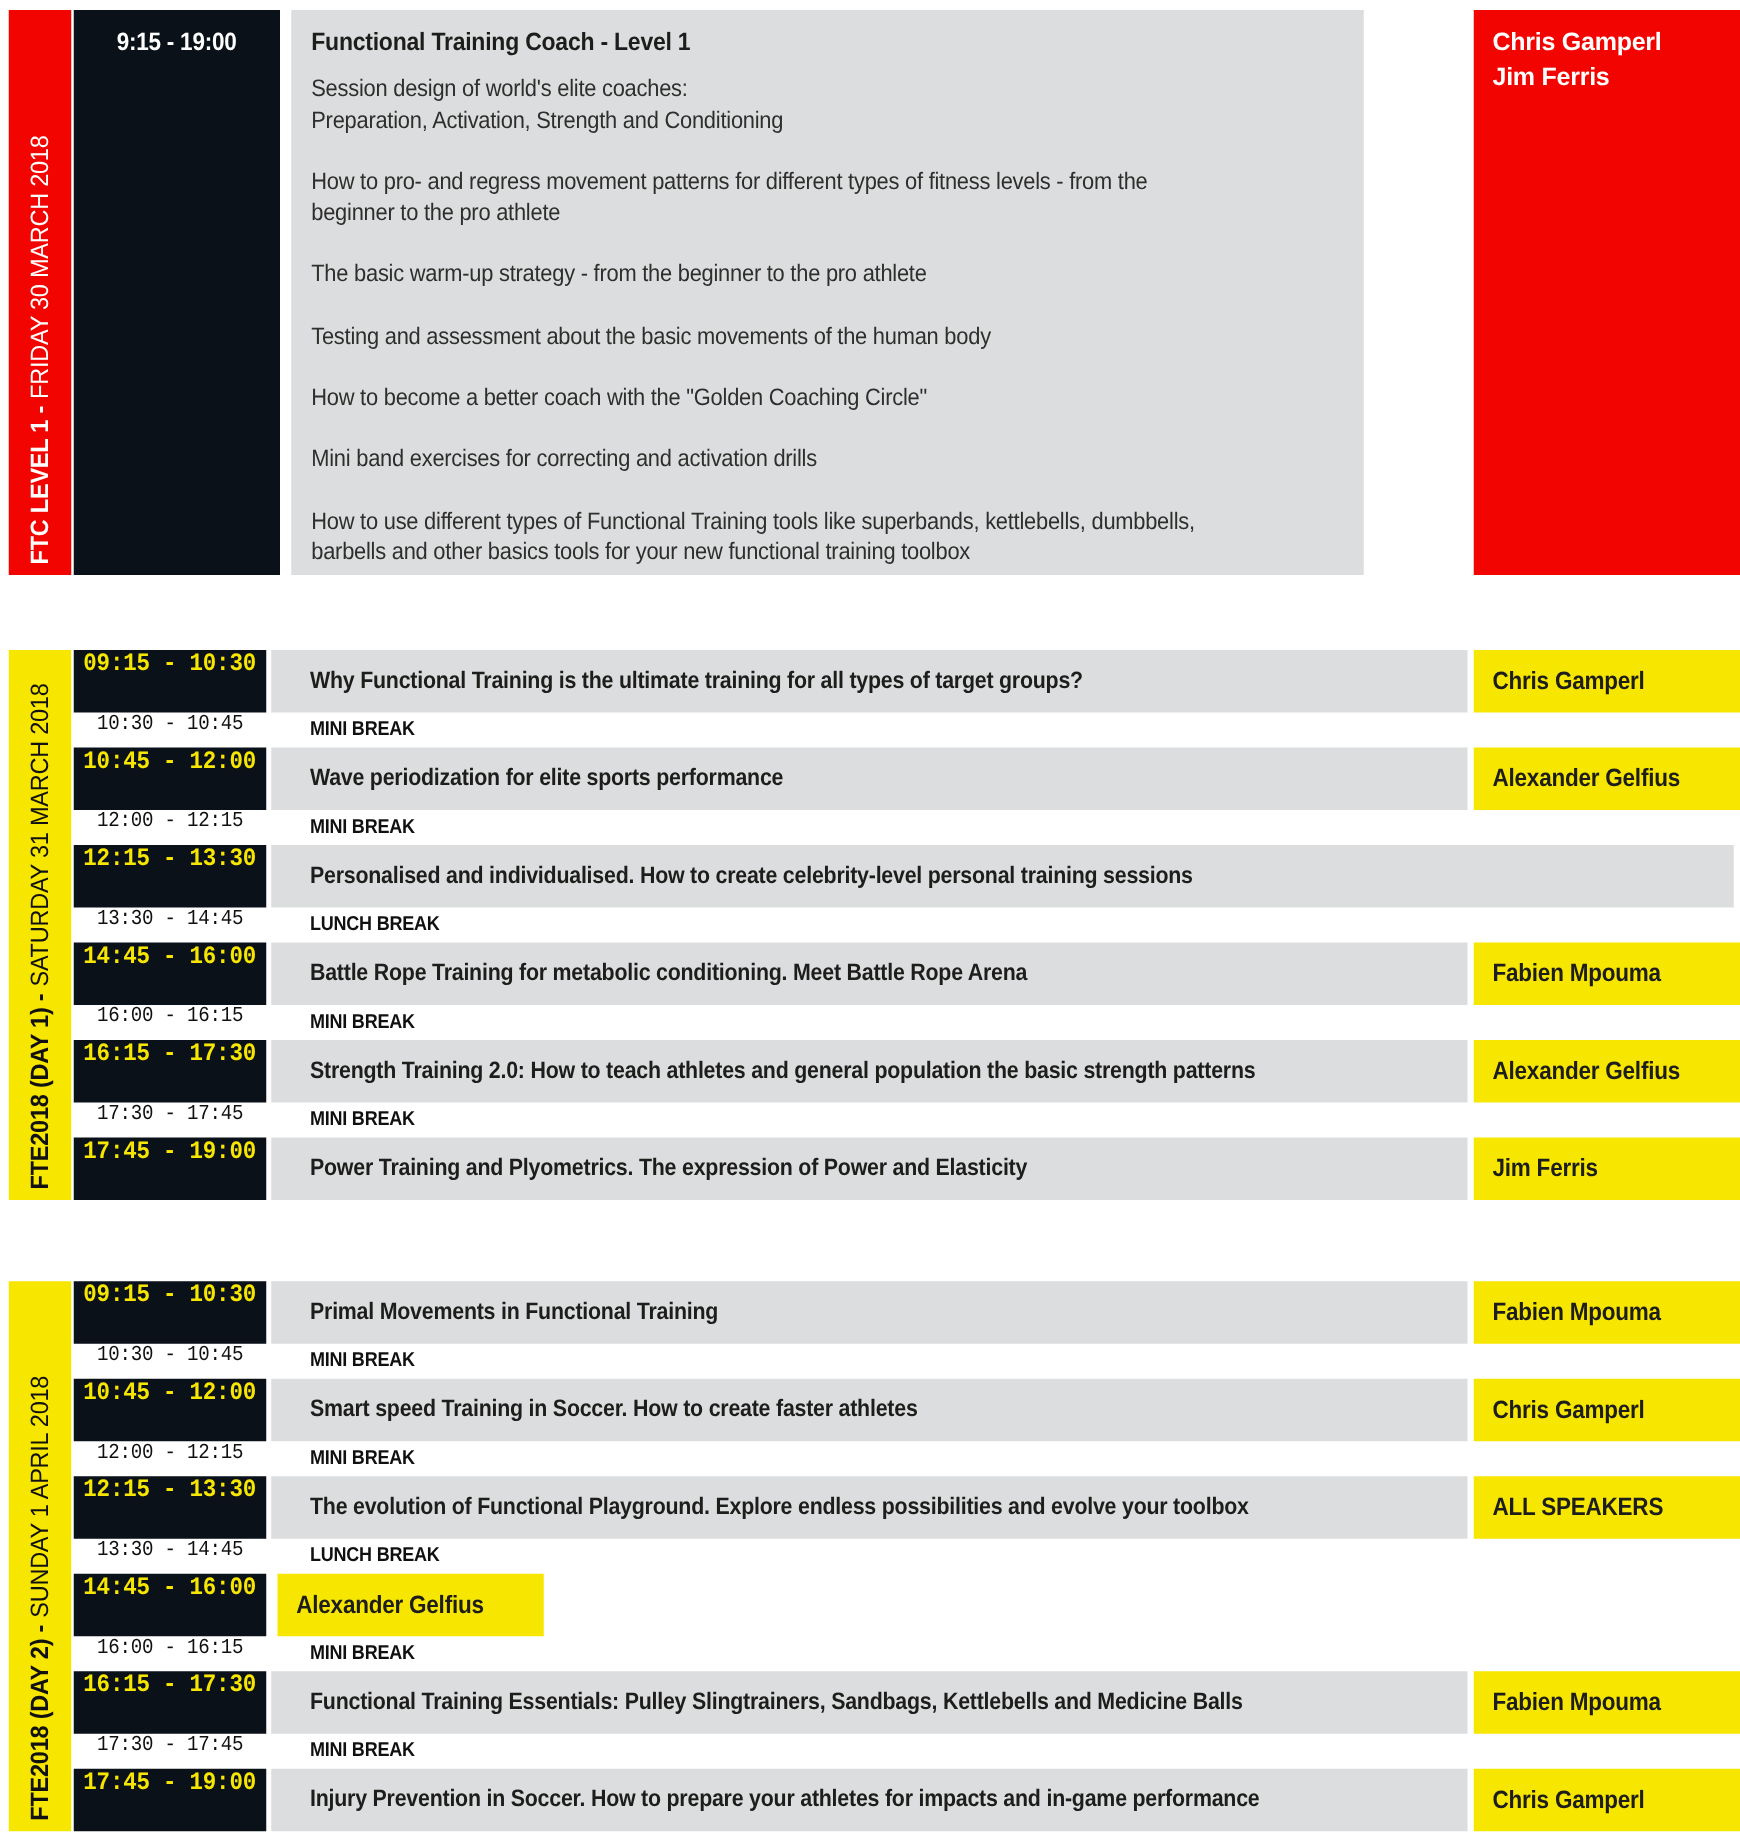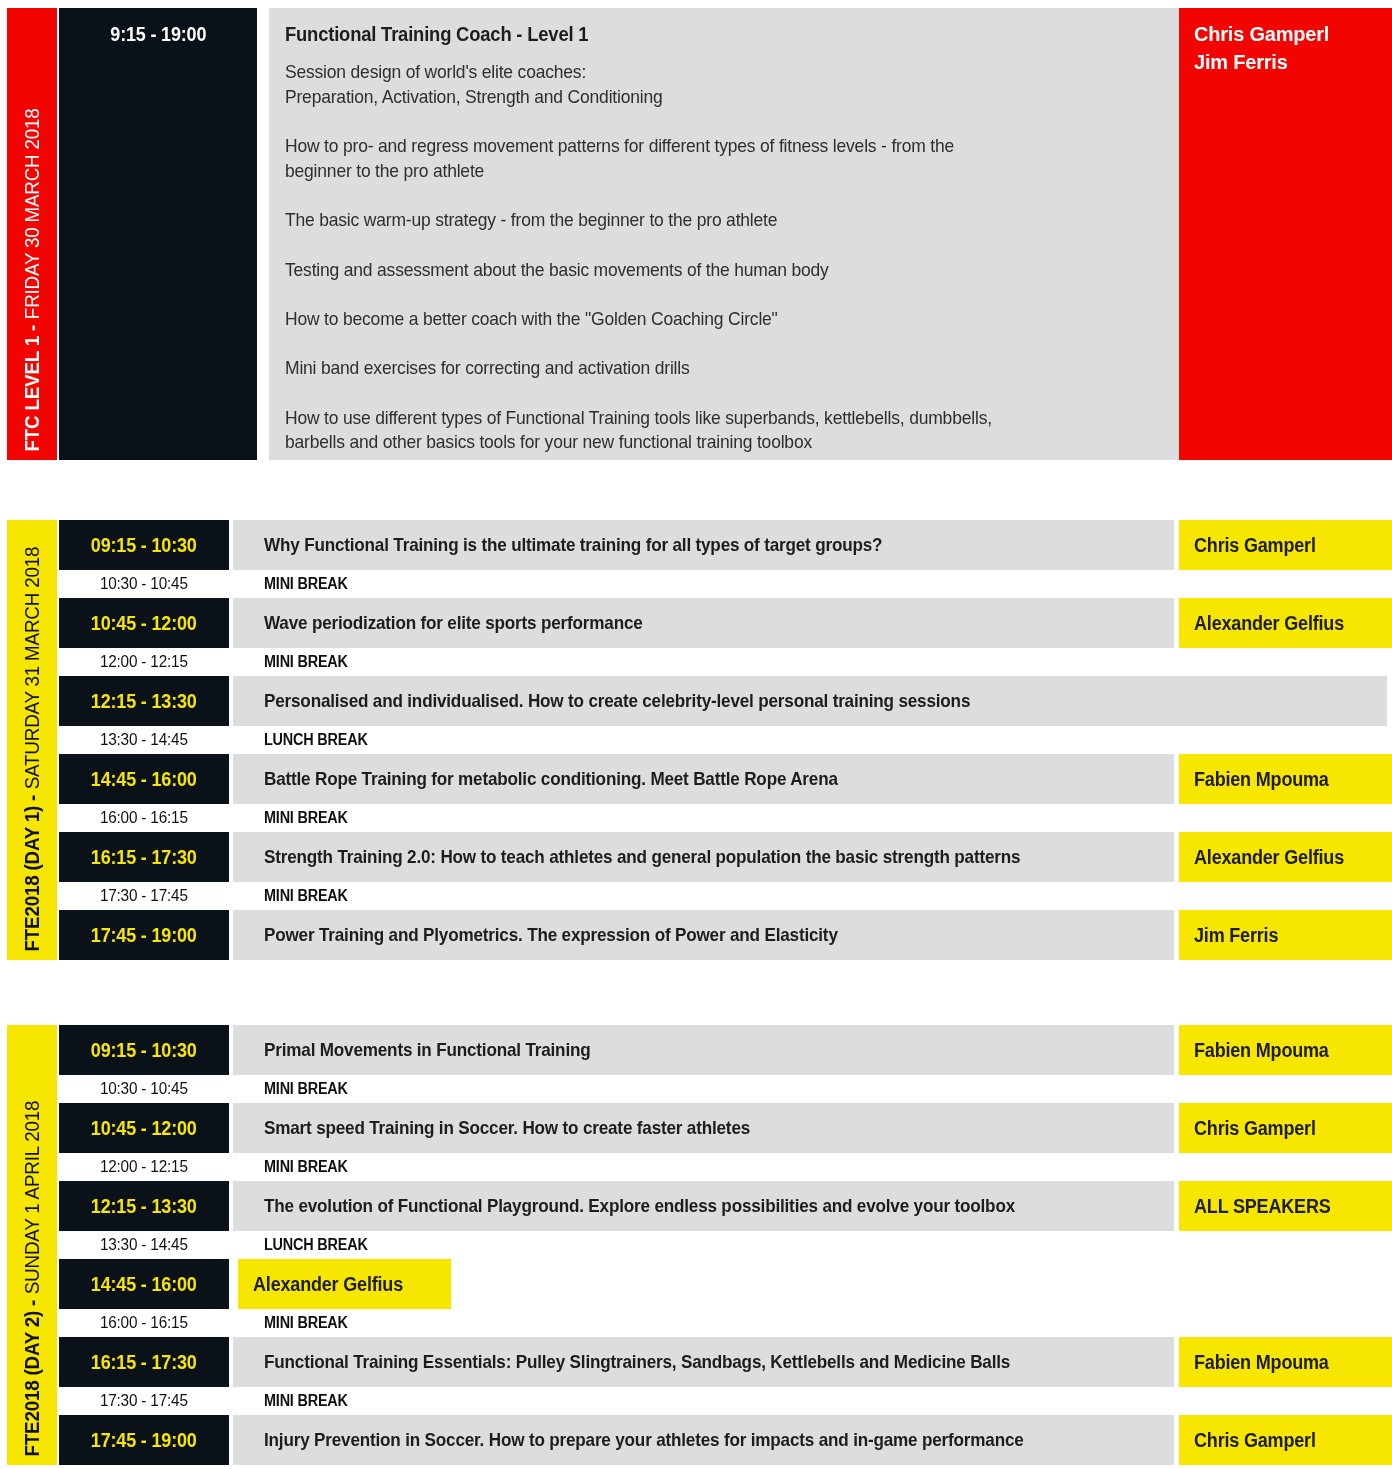--- a/index.html
+++ b/index.html
@@ -17,40 +17,40 @@
   .band.red{background:var(--red); color:#fff;}
   .band.yellow{background:var(--yellow); color:#111;}
   .band-label{position:absolute; top:100%; left:0; height:50px; line-height:50px;
               white-space:nowrap; transform-origin:0 0; transform:rotate(-90deg) scaleX(0.94);
               font-size:20px; padding-left:9px;}
   .band-label .bl-bold{font-weight:700;}
   .band-label .bl-rest{font-weight:400; margin-left:6px;}
 
   
   #sec0{position:absolute; top:8px; left:0; width:1392px; height:452px;}
-  .t-time{position:absolute; left:59px; top:0; bottom:0; width:198px; background:var(--dark);
+  .t-time{position:absolute; left:59px; top:0; bottom:0; width:165px; background:var(--dark);
           color:#fff; text-align:center; padding-top:15px; font-size:20px; font-weight:700;}
-  .t-content{position:absolute; left:233px; top:0; bottom:0; width:941px; background:var(--gray);
-             padding:15px 36px 0 16px; overflow:hidden;margin-left:36px;}
+  .t-content{position:absolute; left:233px; top:0; bottom:0; width:858px; background:var(--gray);
+             padding:15px 36px 0 16px; overflow:hidden;}
   .t-scale{transform:scaleX(0.92); transform-origin:0 0; width:108.7%;}
   .t-title{font-size:20px; font-weight:700; margin-bottom:14px;}
   .t-desc{font-size:19px; font-weight:400; color:#2E2E2C; line-height:1.3; white-space:pre-line;}
   .t-speaker{position:absolute; left:1179px; top:0; bottom:0; width:213px; background:var(--red);
              color:#fff; font-size:20px; font-weight:700; line-height:1.4;
              padding:12px 8px 0 15px; white-space:pre-line;}
 
   
   .sched{position:absolute; left:0; width:1392px; height:440px;}
   #sec1{top:520px;}
   #sec2{top:1025px;}
   .rows{position:absolute; left:59px; top:0; width:1333px; display:flex; flex-direction:column;}
   .row{display:flex; align-items:stretch;}
   .row.session{height:50px;}
   .row.brk{height:28px;}
-  .rtime{width:170px; display:flex; align-items:center; justify-content:center;}
+  .rtime{width:154px; display:flex; justify-content:center;font-family:Liberation Mono, monospace;}
   .gapA{width:4px;} .gapB{width:5px;}
   .rtitle{flex:1; display:flex; align-items:center; padding-left:31px; overflow:hidden;}
   .rspeaker{width:213px; display:flex; align-items:center; padding-left:15px; overflow:hidden;}
   .session .rtime{background:var(--dark);}
   .session .rtitle{background:var(--gray);}
   .session .rspeaker{background:var(--yellow);}
   .session .rtime span{color:var(--yellow); font-size:20px; font-weight:700;}
   .session .rtitle span{color:var(--text); font-size:19px; font-weight:700;}
   .session .rspeaker span{color:var(--text); font-size:20px; font-weight:700;}
   .brk .rtime span{color:#101010; font-size:17px; font-weight:400;}

